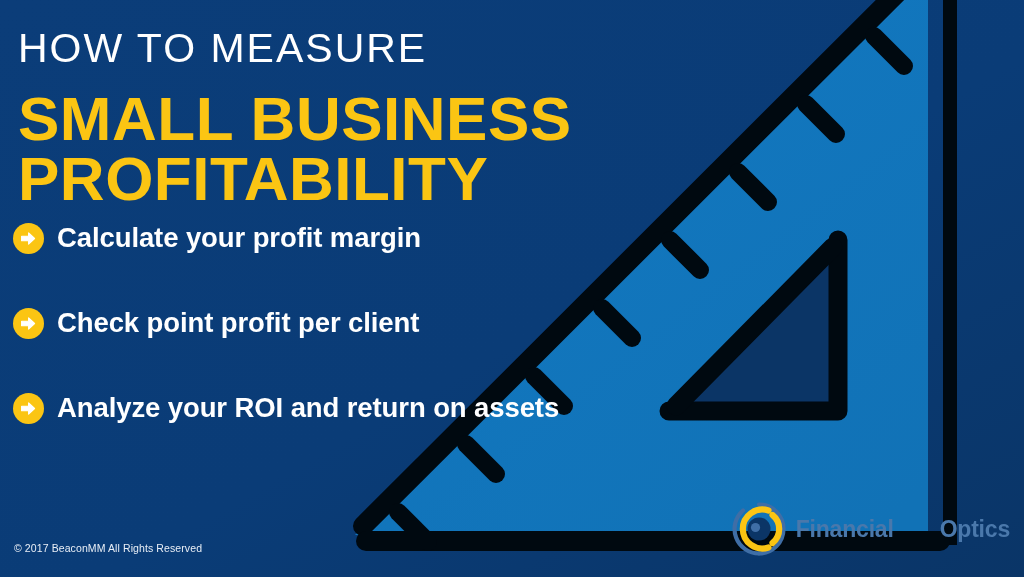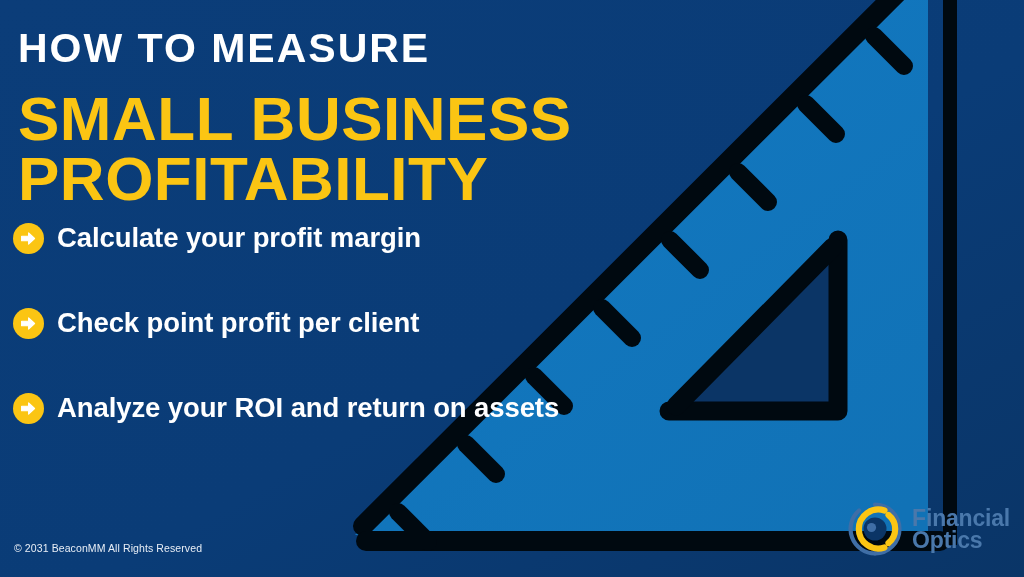--- a/index.html
+++ b/index.html
@@ -36,21 +36,21 @@
 
   
   .heading-block {
     position:absolute;
     left:18px; top:28px;
     width:660px;
   }
   .title-kicker {
     color:#ffffff;
     font-size:41px;
-    font-weight:700;
+    font-weight:400;
     letter-spacing:2.0px;
     line-height:1.0;
     white-space:nowrap;
   }
   .title-main {
     color:#fbc513;
     font-size:62px;
     font-weight:700;
     letter-spacing:0.5px;
     line-height:0.96;
@@ -108,22 +108,23 @@
   #logo {
     position:absolute;
     right:14px; top:500px;
     display:flex;
     align-items:center;
     gap:8px;
   }
   #logo-mark { flex:0 0 auto; }
   #logo-words {
     display:flex;
-    flex-direction:column;
+    flex-direction:row;
     line-height:0.97;
+    gap:46px;
   }
   .logo-line {
     color:#4a78ab;
     font-size:23px;
     font-weight:700;
     letter-spacing:-0.2px;
     white-space:nowrap;
   }
 </style>
 </head>
@@ -210,21 +211,21 @@
         <span class="bullet-icon">
           <svg width="17" height="17" viewBox="0 0 17 17" aria-hidden="true">
             <path d="M1.6 6.3 h7.0 v-3.4 l6.0 5.6 -6.0 5.6 v-3.4 h-7.0 z" fill="#ffffff" stroke="#ffffff" stroke-width="1.1" stroke-linejoin="round"></path>
           </svg>
         </span>
         <span class="bullet-text">Analyze your ROI and return on assets</span>
       </div>
 
     </div>
 
-    <div id="copyright">© 2031 BeaconMM All Rights Reserved</div>
+    <div id="copyright">© 2017 BeaconMM All Rights Reserved</div>
 
     <div id="logo">
       <svg id="logo-mark" width="58" height="58" viewBox="0 0 58 58" aria-hidden="true">
 
         <path d="M29 4.5 a24.5 24.5 0 0 1 0 49" fill="none" stroke="#3f6ea6" stroke-width="4.2" stroke-linecap="round"></path>
         <path d="M29 53.5 a24.5 24.5 0 0 1 -16.0 -43" fill="none" stroke="#3f6ea6" stroke-width="4.2" stroke-linecap="round"></path>
 
         <path d="M38.5 10.5 a19.5 19.5 0 1 0 0 37" fill="none" stroke="#fbc513" stroke-width="6.2" stroke-linecap="round"></path>
 
         <path d="M42.5 15.0 a18 18 0 0 1 0 28" fill="none" stroke="#fbc513" stroke-width="6.2" stroke-linecap="round"></path>

